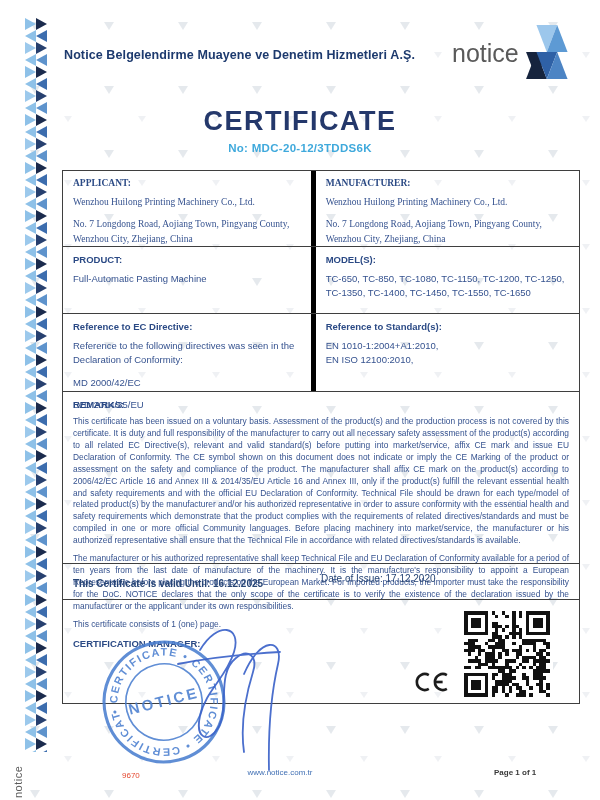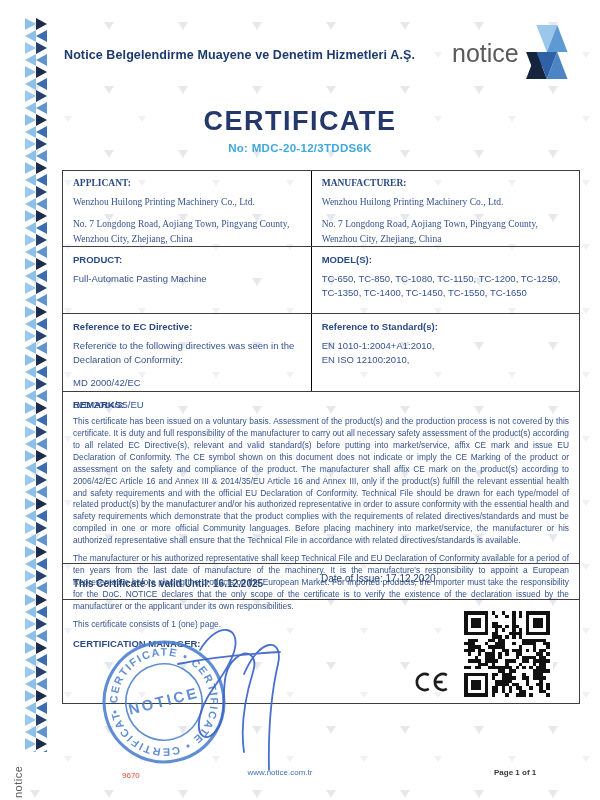--- a/index.html
+++ b/index.html
@@ -15,21 +15,21 @@
   
   .title{left:0;right:0;top:106px;text-align:center;font-size:27px;font-weight:bold;color:#24386b;letter-spacing:1.5px;}
   .certno{left:0;right:0;top:142px;text-align:center;font-size:11.5px;font-weight:bold;color:#3fa9dc;letter-spacing:.3px;}
 
   
   .doc-table{left:62px;top:170px;width:516px;border:1px solid #3f3f3f;}
   .trow{display:flex;border-top:1px solid #3f3f3f;box-sizing:border-box;}
   .trow:first-child{border-top:none;font-family:Liberation Serif, serif;}
   .cell{box-sizing:border-box;padding:7px 10px;}
   .cl{width:48%;}
-  .cr{width:52%;border-left:1px solid #000000;}
+  .cr{width:52%;border-left:5px solid #000000;}
   .lbl{font-size:9.5px;font-weight:bold;color:#2b4a85;}
   .val{font-size:9.5px;line-height:1.5;margin-top:7px;color:#35528f;}
   .val .line{display:block;}
   .gap{margin-top:8px;}
   .r1{height:75px;} .r2{height:67px;} .r3{height:78px;}
   .r4{height:172px;} .r5{height:36px;} .r6{height:104px;position:relative;}
   .remarks p{font-size:8.4px;line-height:1.42;text-align:justify;margin:6px 0 0 0;color:#35528f;}
   .r5 .cell{padding-top:9px;}
   .valid{font-size:10px;font-weight:bold;color:#274575;}
   .issue{position:absolute;left:50%;top:9px;font-size:10px;font-weight:normal;color:#274575;}

